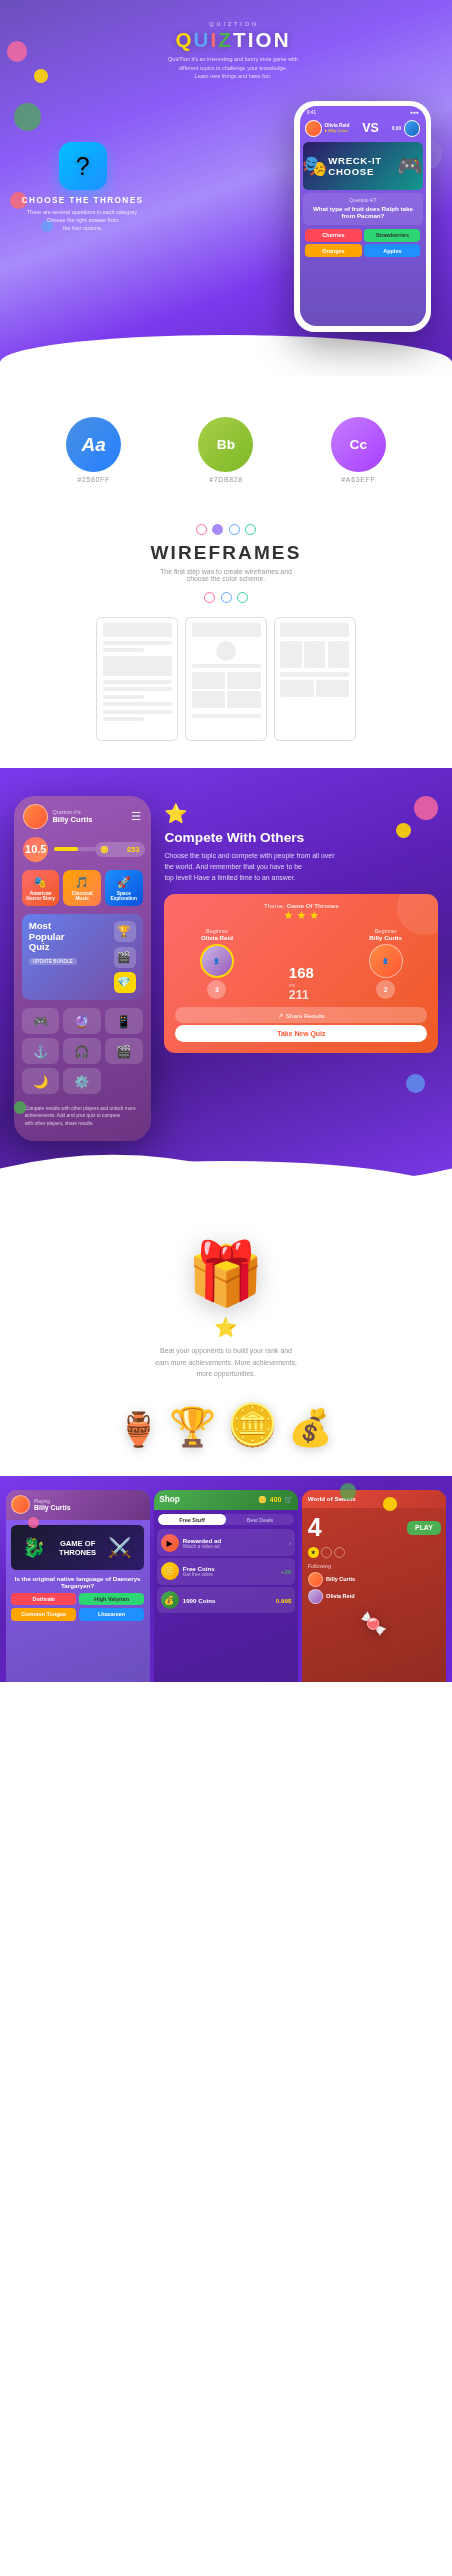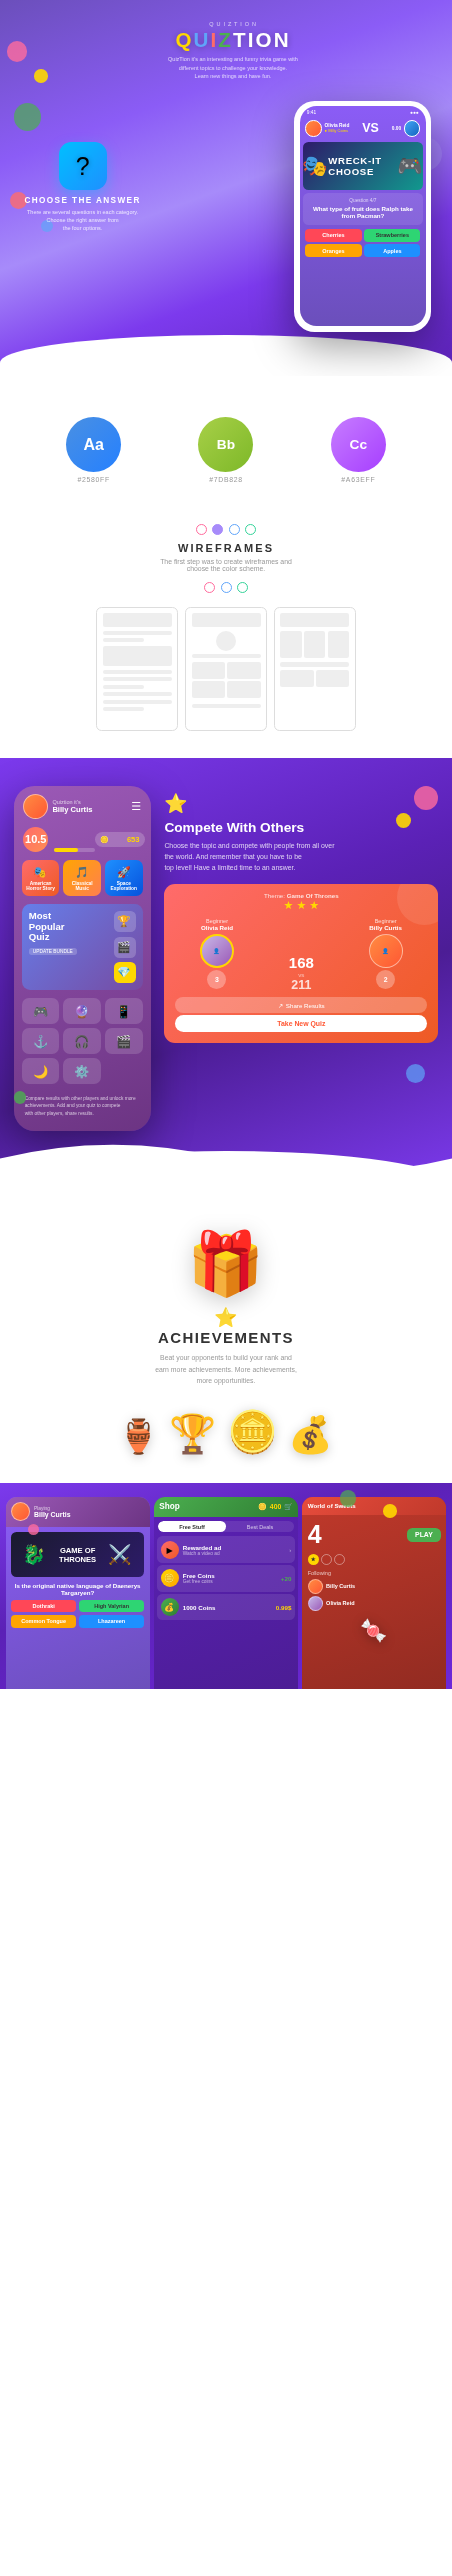--- a/index.html
+++ b/index.html
@@ -220,21 +220,21 @@
       letter-spacing: 0.7px;
     }
 
     
     .wireframes-section {
       background: white;
       padding: 13.7px 20.6px 27.5px;
       text-align: center;
     }
     .wireframes-title {
-      font-size: 11px;
+      font-size: 19px;
       font-weight: 900;
       color: #333;
       letter-spacing: 2.1px;
     }
     .wireframe-frames {
       display: flex;
       gap: 6.9px;
       justify-content: center;
       margin-top: 13.7px;
     }
@@ -589,21 +589,21 @@
       <div>Learn new things and have fun.</div>
     </div>
   </div>
 
   <div style="position:relative;height:289px;margin-top:6.9px;">
 
     <div class="feature-left">
       <div class="feature-icon-box">
         <span style="font-size:25px;filter:drop-shadow(0 1.4px 2.7px rgba(0,0,0,0.3));">?</span>
       </div>
-      <div class="feature-title mt-8">CHOOSE THE ANSWER</div>
+      <div class="feature-title mt-8">CHOOSE THE THRONES</div>
       <div class="feature-desc">
         <span>There are several questions in each category.</span><br>
         <span>Choose the right answer from</span><br>
         <span>the four options.</span>
       </div>
     </div>
 
     <div class="phone-container">
       <div class="phone-frame">
         <div class="phone-screen">
@@ -650,21 +650,21 @@
             <div class="answer-btn blue">Apples</div>
           </div>
         </div>
       </div>
     </div>
   </div>
 </div>
 
 <div class="color-section">
   <div class="color-item">
-    <div class="color-blob" style="background:linear-gradient(135deg,#4A90E2,#2580FF);font-size:16px;">Aa</div>
+    <div class="color-blob" style="background:linear-gradient(135deg,#4A90E2,#2580FF);font-size:19px;font-style:italic;">Aa</div>
     <div class="color-hex">#2580FF</div>
   </div>
   <div class="color-item">
     <div class="color-blob" style="background:linear-gradient(135deg,#A8D048,#7DB828);font-size:13.7px;">Bb</div>
     <div class="color-hex">#7DB828</div>
   </div>
   <div class="color-item">
     <div class="color-blob" style="background:linear-gradient(135deg,#C77DFF,#A63EFF);font-size:13.7px;">Cc</div>
     <div class="color-hex">#A63EFF</div>
   </div>
@@ -752,21 +752,21 @@
             <div class="profile-avatar"></div>
             <div>
               <div style="font-size:5.5px;color:rgba(255,255,255,0.7);">Quiztion it's</div>
               <div style="font-size:7.6px;font-weight:bold;color:white;">Billy Curtis</div>
             </div>
           </div>
           <div style="font-size:11px;color:white;">☰</div>
         </div>
 
         <div class="level-row">
-          <div style="display:flex;align-items:flex-end;gap:5.5px;">
+          <div style="display:flex;align-items:center;gap:5.5px;">
             <div class="level-num">
               <span>10.5</span>
             </div>
             <div style="height:4.1px;width:41px;background:rgba(255,255,255,0.2);border-radius:2.1px;">
               <div style="height:100%;width:60%;background:#FFD700;border-radius:2.1px;"></div>
             </div>
           </div>
           <div class="score-badge">
             <span style="font-size:6.9px;">🪙</span>
             <span class="score-num">653</span>
@@ -841,21 +841,21 @@
 
         <div class="players-row">
 
           <div class="player-card">
             <div style="font-size:5.5px;color:rgba(255,255,255,0.8);">Beginner</div>
             <div style="font-size:6.2px;color:white;font-weight:bold;">Olivia Reid</div>
             <div style="width:34px;height:34px;border-radius:50%;background:linear-gradient(135deg,#C8B8E8,#9B59B6);border:2.1px solid #FFD700;margin:2.7px auto;display:flex;align-items:center;justify-content:center;font-size:5.5px;color:white;">👤</div>
             <div class="score-circle">3</div>
           </div>
 
-          <div style="text-align:center;">
+          <div style="text-align:left;">
             <div style="font-size:15px;font-weight:900;color:white;">168</div>
             <div style="font-size:6.2px;color:rgba(255,255,255,0.6);">vs</div>
             <div style="font-size:12.4px;font-weight:900;color:rgba(255,255,255,0.8);">211</div>
           </div>
 
           <div class="player-card">
             <div style="font-size:5.5px;color:rgba(255,255,255,0.8);">Beginner</div>
             <div style="font-size:6.2px;color:white;font-weight:bold;">Billy Curtis</div>
             <div style="width:34px;height:34px;border-radius:50%;background:linear-gradient(135deg,#FF8C42,#FF5733);border:1.4px solid rgba(255,255,255,0.5);margin:2.7px auto;display:flex;align-items:center;justify-content:center;font-size:5.5px;color:white;">👤</div>
             <div class="score-circle">2</div>
@@ -875,21 +875,20 @@
     <path d="M0,40 Q164,0 329,40 Q494,80 658,40 L658,80 L0,80 Z" fill="white"></path>
   </svg>
 </div>
 
 <div class="achievements-section">
 
   <div style="font-size:62px;text-align:center;filter:drop-shadow(0 5.5px 11px rgba(0,0,0,0.2));">🎁</div>
 
   <div style="font-size:19px;margin-top:6.9px;">⭐</div>
 
-  <div class="achievements-title">ACHIEVEMENTS</div>
 
   <div style="font-size:6.9px;color:#999;margin-top:5.5px;line-height:1.7;">
     <div>Beat your opponents to build your rank and</div>
     <div>earn more achievements. More achievements,</div>
     <div>more opportunities.</div>
   </div>
 
   <div class="achievements-trophies">
     <div class="trophy-3d">🏺</div>
     <div class="trophy-3d" style="font-size:38px;">🏆</div>

